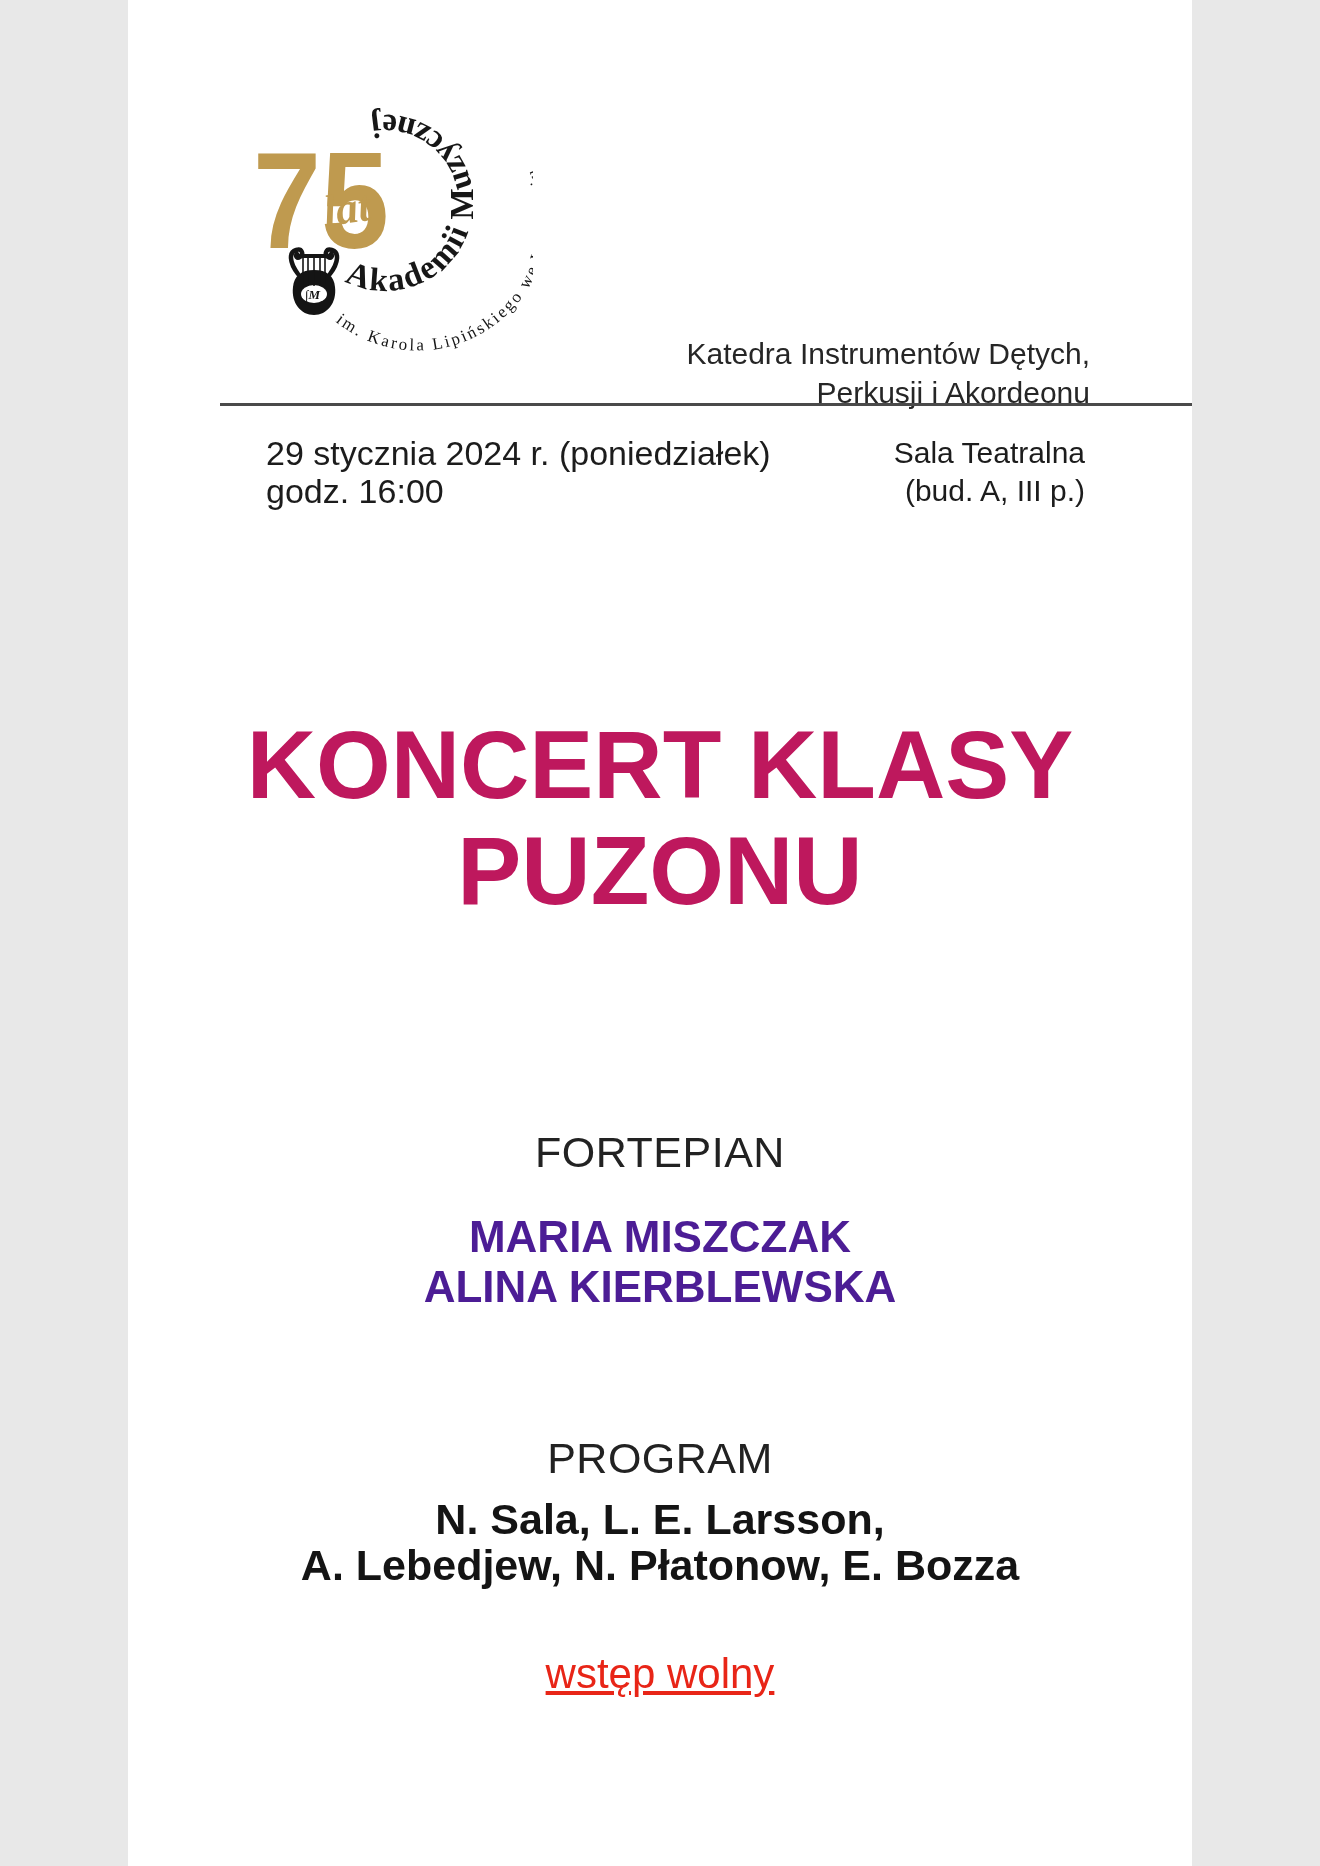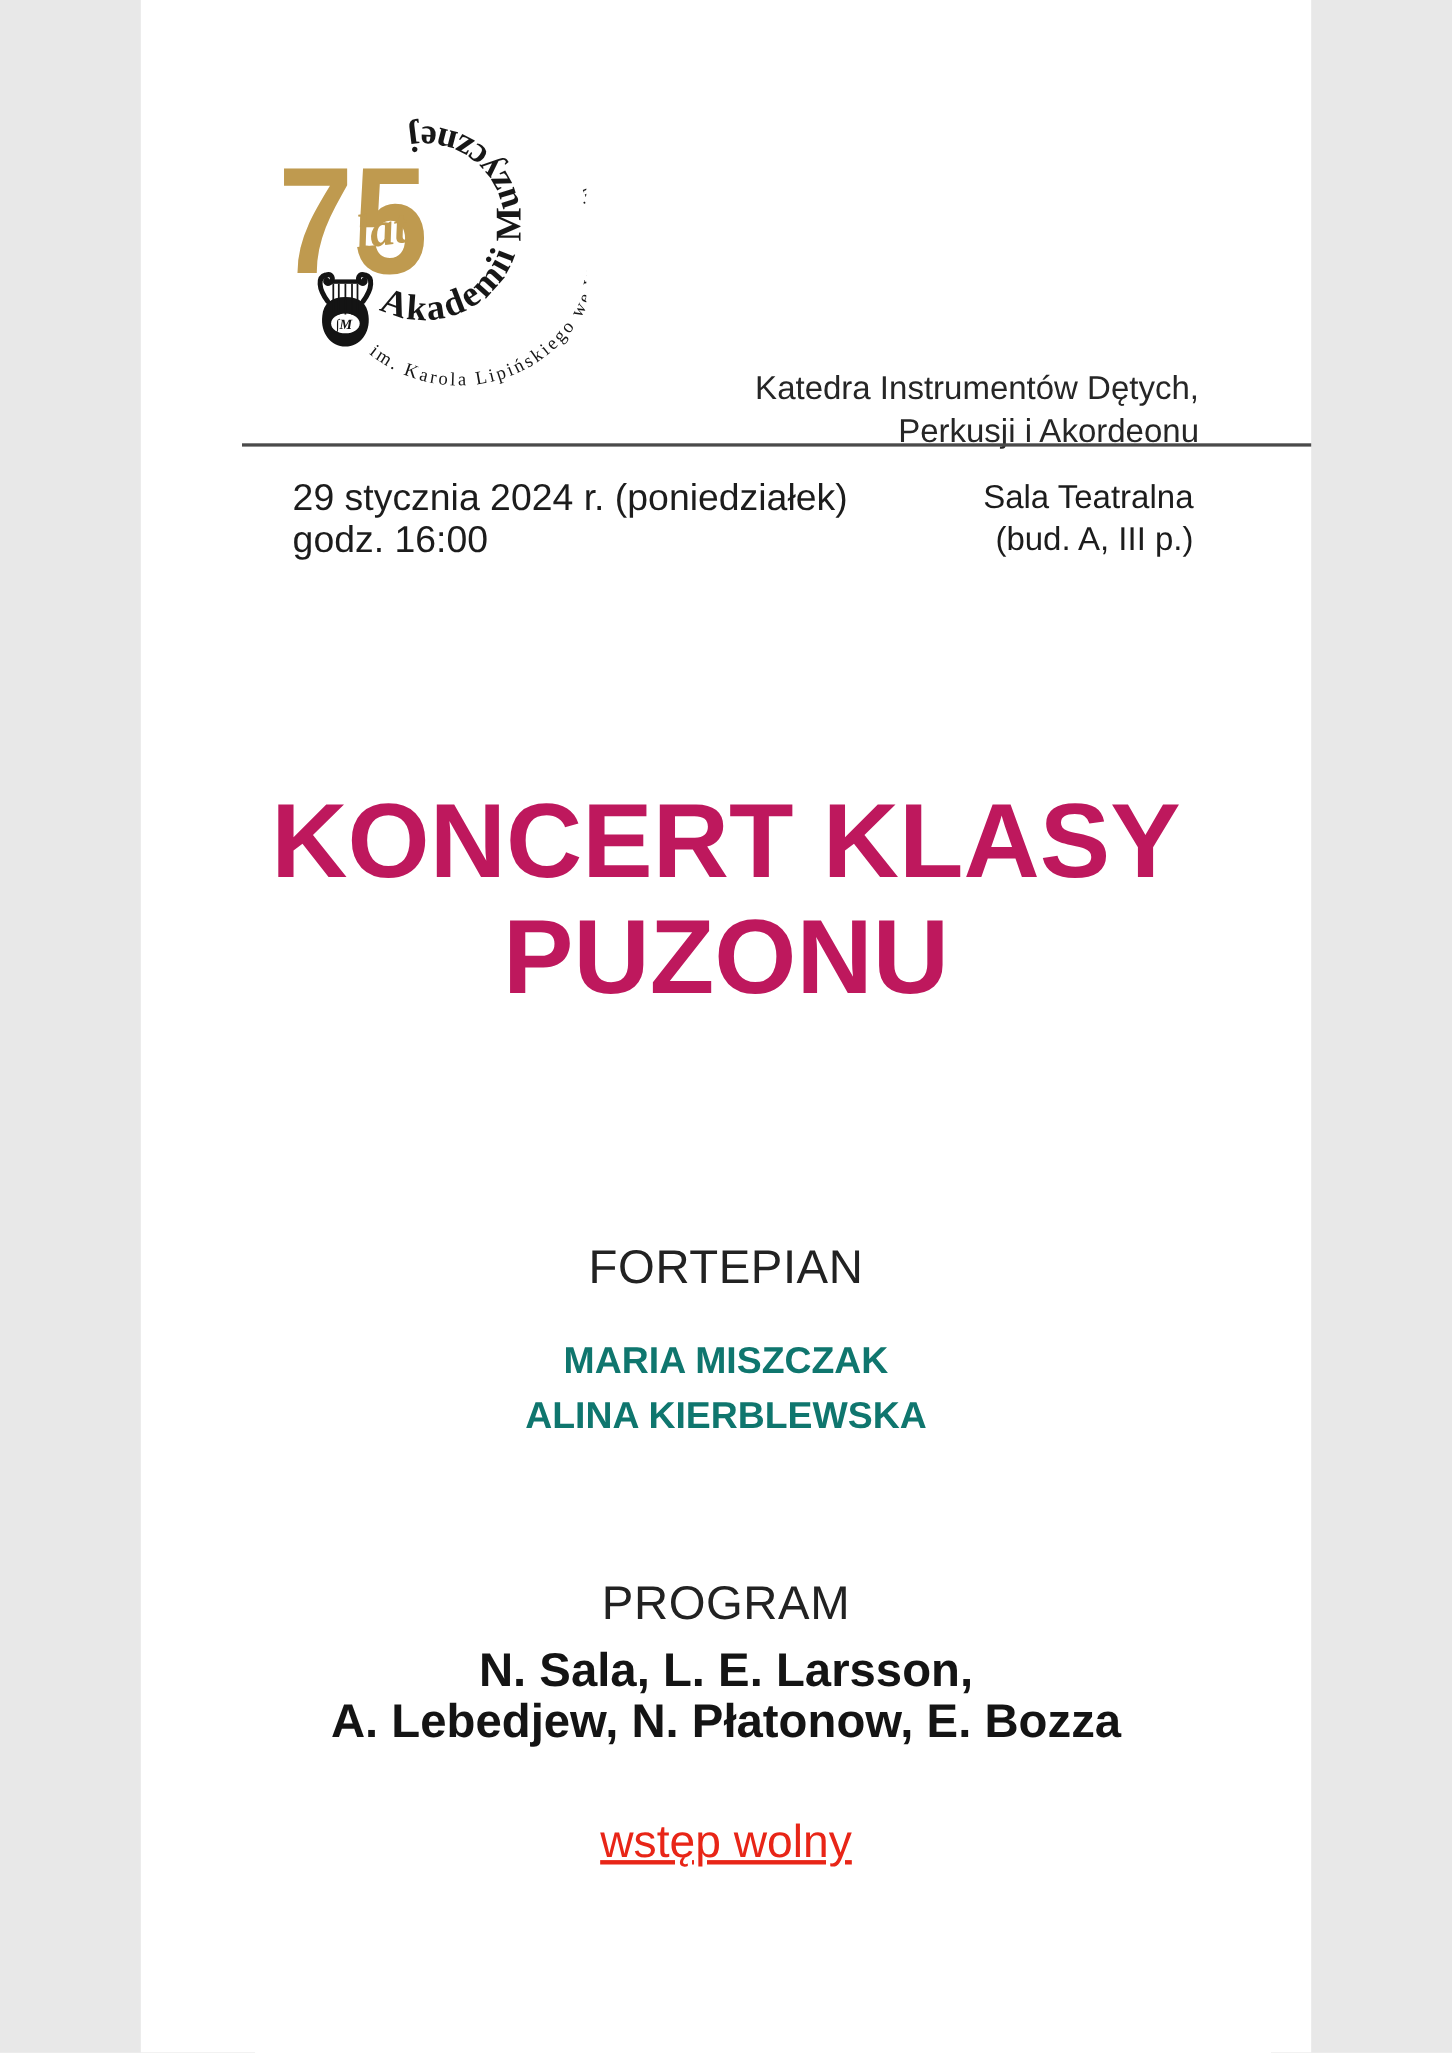--- a/index.html
+++ b/index.html
@@ -38,21 +38,21 @@
   }
   .subtitle{
     top:950px;
     font-size:46px;font-style:italic;color:#1c1c1c;
   }
   .section-heading{
     font-size:43px;color:#222;letter-spacing:0.5px;
   }
   .piano-heading{top:1128px;}
   .performers{
-    top:1212px;font-size:34px;font-weight:700;line-height:50px;color:#0f766e;
+    top:1212px;font-size:44px;font-weight:700;line-height:50px;color:#4c1d95;
   }
   .program-heading{top:1434px;}
   .composers{
     top:1496px;font-size:43px;font-weight:700;line-height:46px;color:#141414;
   }
   .admission{
     top:1650px;font-size:42px;text-decoration:underline;
   }
   .logo{left:85px;top:62px;width:320px;height:290px;}
   .logo text{font-family:"Liberation Serif",serif;}

